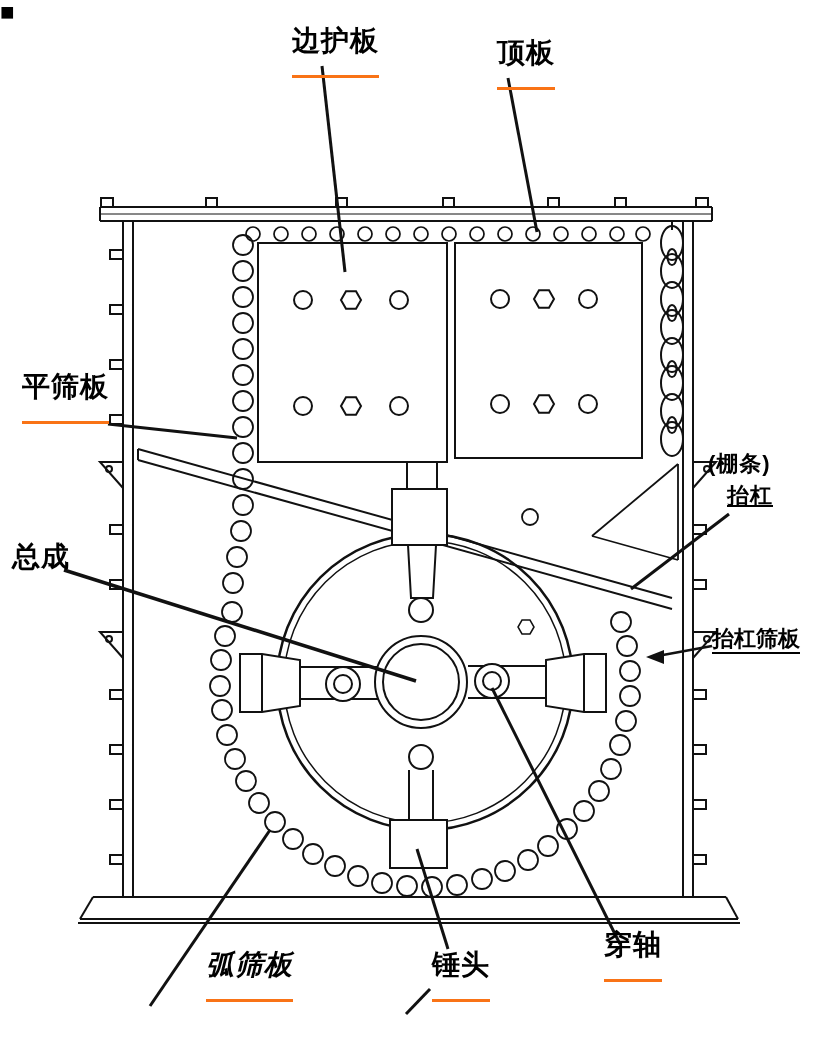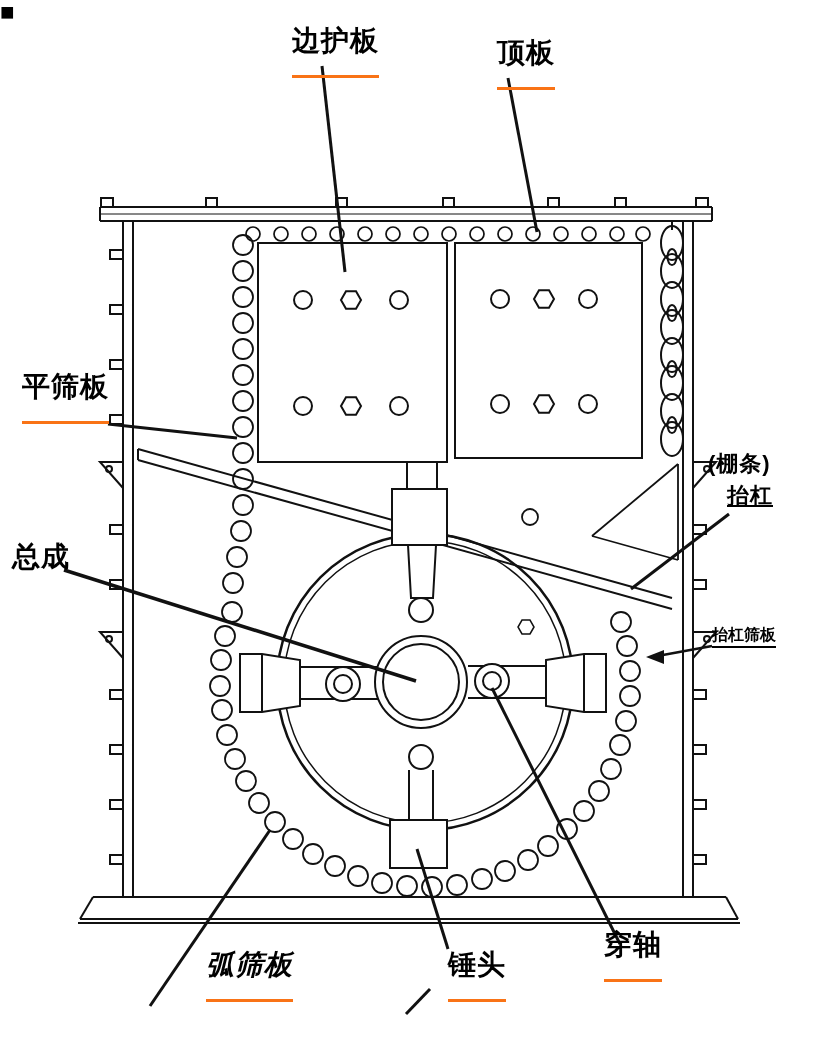--- a/index.html
+++ b/index.html
@@ -4,21 +4,21 @@
 <style>
   html,body{margin:0;padding:0;background:#fff;}
   .canvas{
     position:relative;width:816px;height:1059px;background:#ffffff;
     font-family:"Liberation Sans","DejaVu Sans",sans-serif;overflow:hidden;
   }
   .machine-svg{position:absolute;left:0;top:0;}
   .lbl{position:absolute;font-weight:bold;color:#000;white-space:nowrap;line-height:1.05;}
   .big{font-size:28px;letter-spacing:1px;}
   .med{font-size:22px;letter-spacing:1px;}
-  .sm{font-size:16px;letter-spacing:0px;}
+  .sm{font-size:22px;letter-spacing:0px;}
   .ul{border-bottom:3px solid #f97316;padding-bottom:20px;}
   .ul2{border-bottom:2px solid #000;padding-bottom:2px;}
   .marker{position:absolute;left:0;top:505;font-size:24px;line-height:1;color:#000;}
 </style>
 </head>
 <body>
 
 <div class="canvas">
 
   <svg class="machine-svg" width="816" height="1059" viewBox="0 0 816 1059" stroke="#111" fill="none" stroke-width="2">
@@ -270,17 +270,17 @@
   <div class="lbl big" style="left:12px;top:542px;text-align:center;">总成</div>
 
   <div class="lbl med" style="left:708px;top:452px;">(棚条)</div>
 
   <div class="lbl med" style="left:727px;top:484px;text-decoration:underline;">抬杠</div>
 
   <div class="lbl sm ul2" style="left:712px;top:627px;">抬杠筛板</div>
 
   <div class="lbl big ul" style="left:206px;top:950px;font-style:italic;">弧筛板</div>
 
-  <div class="lbl big ul" style="left:448px;top:950px;font-family:Liberation Serif, serif;">锤头</div>
+  <div class="lbl big ul" style="left:432px;top:950px;font-family:Liberation Serif, serif;">锤头</div>
 
   <div class="lbl big ul" style="left:604px;top:930px;">穿轴</div>
 
 </div>
 
 </body></html>

